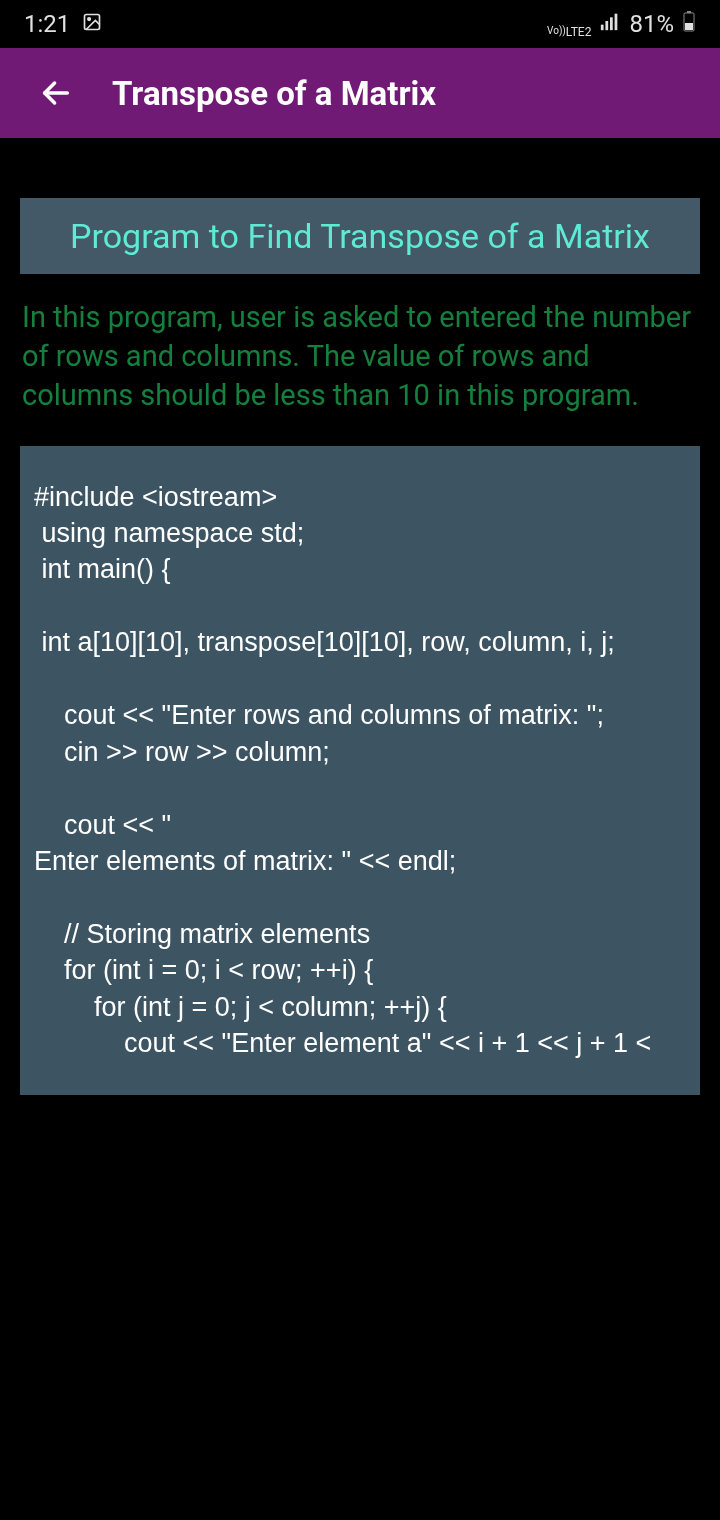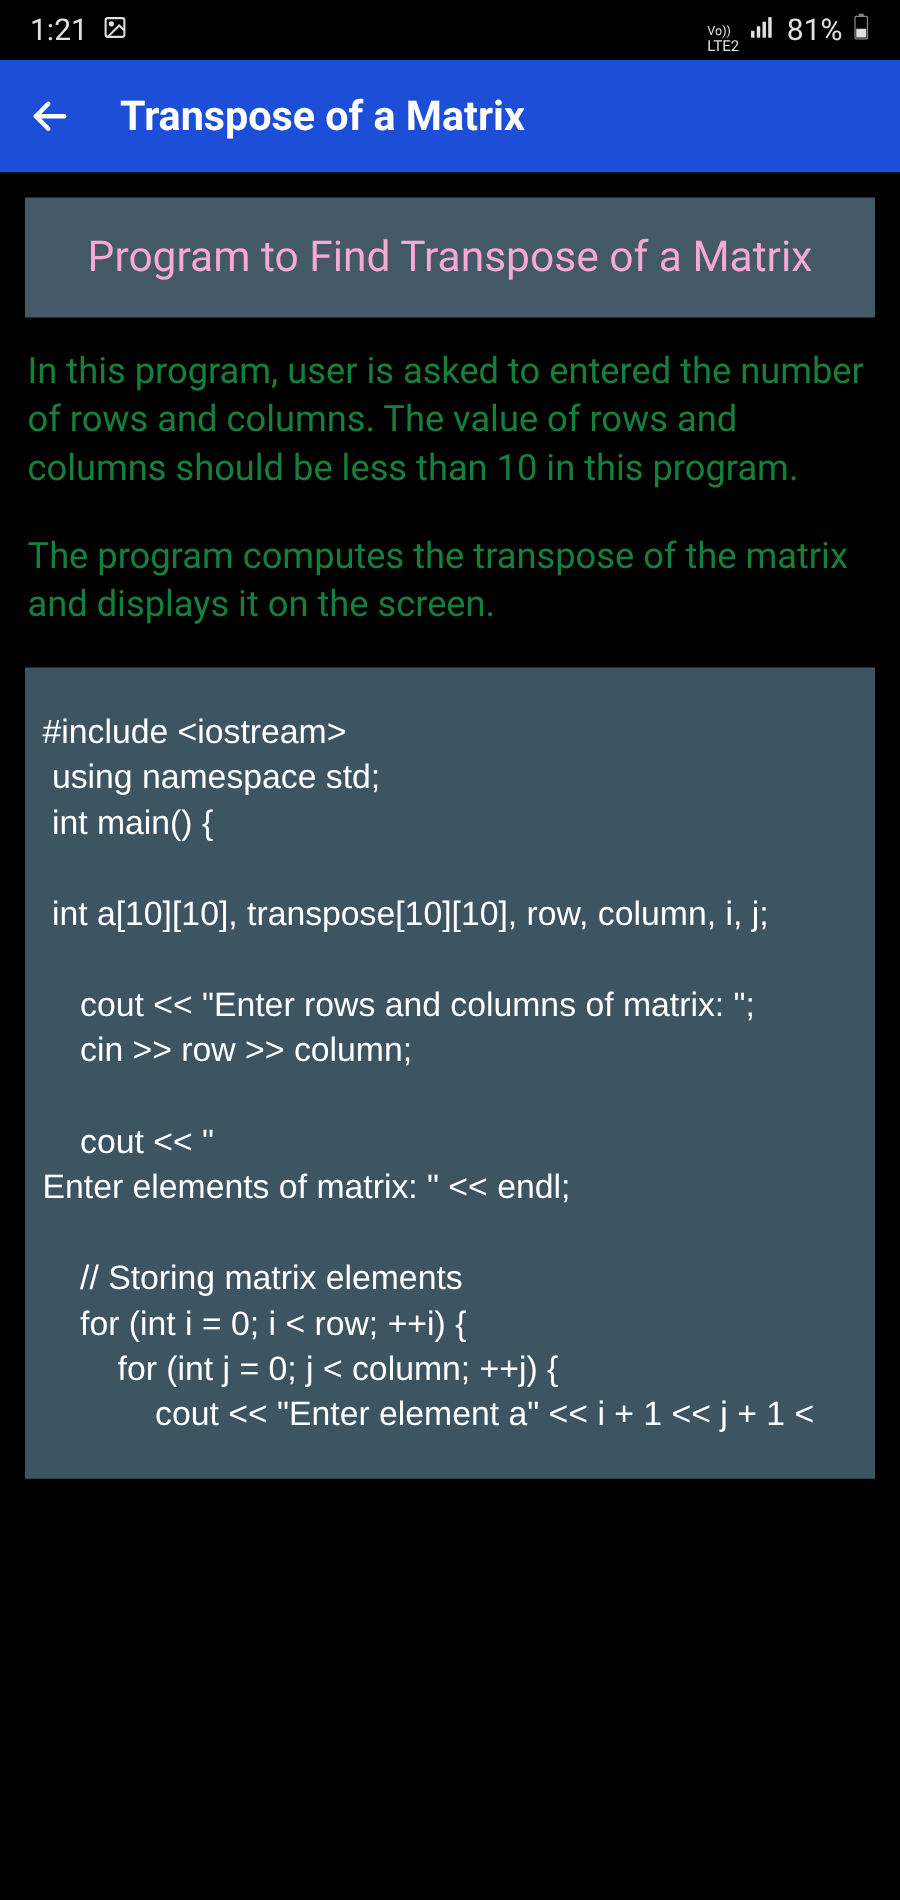--- a/index.html
+++ b/index.html
@@ -34,21 +34,21 @@
     }
     .status-right {
       display: flex;
       align-items: center;
       gap: 8px;
     }
     .lte-label {
       font-size: 12px;
       line-height: 1;
       display: flex;
-      flex-direction: column;
+      flex-direction: row;
       align-items: flex-start;
       margin-top: 16px;
     }
     .lte-vo {
       font-size: 10px;
     }
     .lte-text {
       font-size: 12px;
     }
     .signal-icon svg {
@@ -60,49 +60,50 @@
       height: 22px;
     }
     .image-icon svg {
       width: 20px;
       height: 20px;
     }
     .app-bar {
       height: 90px;
       display: flex;
       align-items: center;
-      padding: 0 20px;
+      padding: 0 36px;
       gap: 36px;
-      background: #1d4ed8;
+      background: #701a75;
     }
     .back-arrow {
       width: 40px;
       height: 40px;
       display: flex;
       align-items: center;
       justify-content: center;
     }
     .app-title {
       font-size: 33px;
       font-weight: 700;
       color: #ffffff;
     }
     .content {
       padding: 20px 20px 0 20px;
       background: #000000;
     }
     .main-heading {
       background: #435968;
-      padding: 26px 20px;
+      padding: 16px 20px;
       font-size: 34px;
       font-weight: 400;
       text-align: center;
-      color: #f9a8d4;
+      color: #5eead4;
       line-height: 1.3;
       margin-bottom: 24px;
+      margin-top: 40px;
     }
     .description {
       font-size: 29px;
       line-height: 1.35;
       color: #15803d;
       margin-bottom: 30px;
       padding: 0 2px;
     }
     .sub-heading {
       background: #435968;
@@ -177,21 +178,20 @@
       <line x1="20" y1="12" x2="4" y2="12"></line>
       <polyline points="11 5 4 12 11 19"></polyline>
     </svg>
   </div>
   <div class="app-title">Transpose of a Matrix</div>
 </div>
 
 <div class="content">
   <div class="main-heading">Program to Find Transpose of a Matrix</div>
   <div class="description">In this program, user is asked to entered the number of rows and columns. The value of rows and columns should be less than 10 in this program.</div>
-  <div class="description"> The program computes the transpose of the matrix and displays it on the screen.</div>
   <div class="code-block">#include &lt;iostream&gt;
  using namespace std;
  int main() {
 
  int a[10][10], transpose[10][10], row, column, i, j;
 
     cout &lt;&lt; "Enter rows and columns of matrix: ";
     cin &gt;&gt; row &gt;&gt; column;
 
     cout &lt;&lt; "

